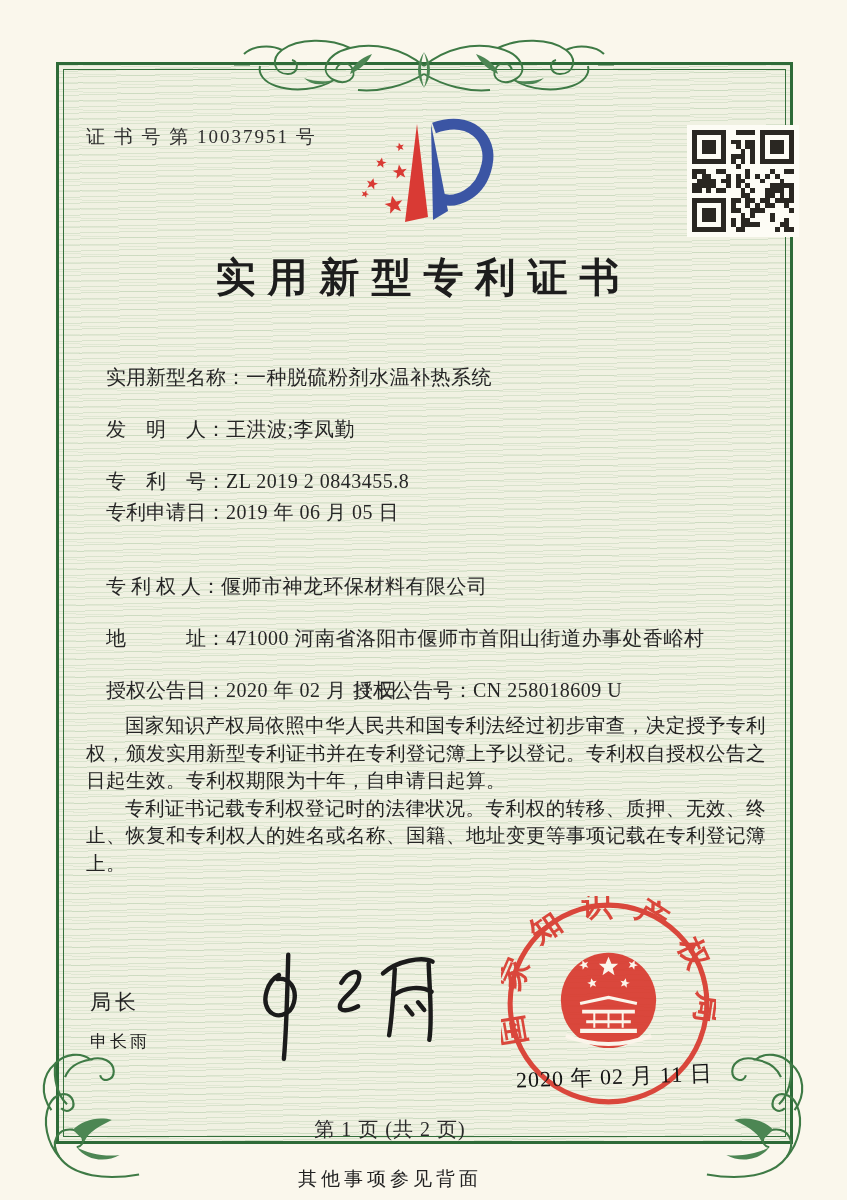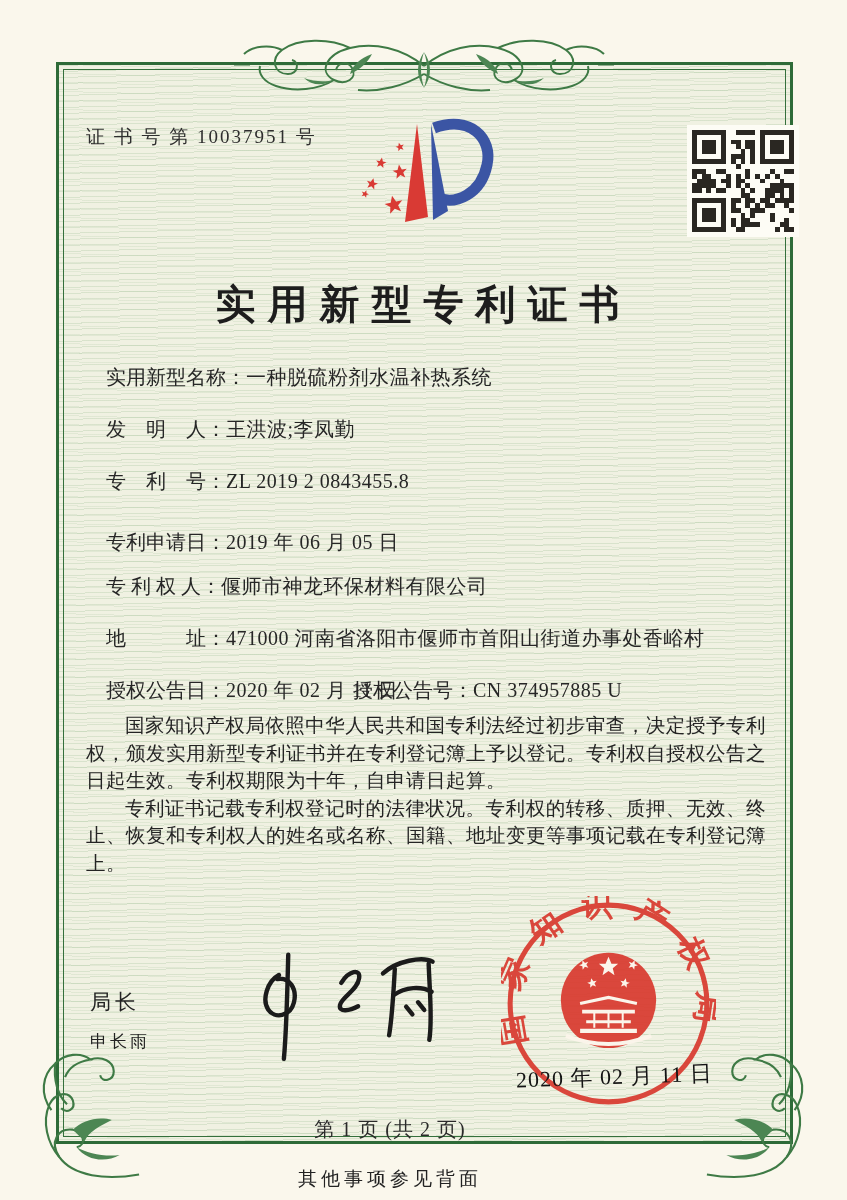--- a/index.html
+++ b/index.html
@@ -11,21 +11,21 @@
     border:3px solid #2e6b38;box-sizing:border-box;
     background-color:#f0f1e2;
     background-image:
       repeating-linear-gradient(178.5deg, rgba(132,175,125,0.22) 0px, rgba(132,175,125,0.22) 1px, rgba(0,0,0,0) 1px, rgba(0,0,0,0) 6px),
       repeating-linear-gradient(181.5deg, rgba(132,175,125,0.14) 0px, rgba(132,175,125,0.14) 1px, rgba(0,0,0,0) 1px, rgba(0,0,0,0) 9px);
   }
   .frame-inner{position:absolute;inset:4px;border:1px solid #35703c;}
   .abs{position:absolute;}
   .cert-no{left:86px;top:124px;font-size:19px;color:#2e2e2e;letter-spacing:2px;}
   .title{left:0;width:847px;top:250px;text-align:center;font-size:40px;font-weight:bold;
-         letter-spacing:12px;color:#1d1d1d;margin-top:27px;}
+         letter-spacing:12px;color:#1d1d1d;}
   .field-row{left:98px;width:680px;height:28px;font-size:20px;color:#262626;white-space:nowrap;}
   .flabel{color:#262626;margin-left:8px;}
   .fvalue{letter-spacing:0.5px;}
   .pair2{position:absolute;left:247px;top:0;}
   .paras{left:86px;top:712px;width:680px;font-size:19.5px;line-height:27.5px;color:#242424;
          text-align:justify;letter-spacing:0.5px;}
   .paras p{margin:0;text-indent:2em;}
   .officer-title{left:90px;top:988px;font-size:21px;color:#222;letter-spacing:4px;}
   .officer-name{left:90px;top:1030px;font-size:17px;color:#222;letter-spacing:3px;}
   .seal-date{left:516px;top:1062px;font-size:22px;color:#141414;letter-spacing:1px;transform:rotate(-2deg);}
@@ -111,33 +111,33 @@
 
   <div class="abs field-row" style="top:364px">
     <span class="flabel">实用新型名称：</span><span class="fvalue">一种脱硫粉剂水温补热系统</span>
   </div>
   <div class="abs field-row" style="top:416px">
     <span class="flabel">发　明　人：</span><span class="fvalue">王洪波;李凤勤</span>
   </div>
   <div class="abs field-row" style="top:468px">
     <span class="flabel">专　利　号：</span><span class="fvalue">ZL 2019 2 0843455.8</span>
   </div>
-  <div class="abs field-row" style="top:529px">
+  <div class="abs field-row" style="top:499px">
     <span class="flabel">专利申请日：</span><span class="fvalue">2019 年 06 月 05 日</span>
   </div>
   <div class="abs field-row" style="top:573px">
     <span class="flabel">专 利 权 人：</span><span class="fvalue">偃师市神龙环保材料有限公司</span>
   </div>
   <div class="abs field-row" style="top:625px">
     <span class="flabel">地　　　址：</span><span class="fvalue">471000 河南省洛阳市偃师市首阳山街道办事处香峪村</span>
   </div>
   <div class="abs field-row" style="top:677px;position:absolute">
     <span class="flabel">授权公告日：</span><span class="fvalue">2020 年 02 月 11 日</span>
     <span class="pair2">
-      <span class="flabel">授权公告号：</span><span class="fvalue">CN 374957885 U</span>
+      <span class="flabel">授权公告号：</span><span class="fvalue">CN 258018609 U</span>
     </span>
   </div>
 
   <div class="abs paras">
     <p>国家知识产权局依照中华人民共和国专利法经过初步审查，决定授予专利权，颁发实用新型专利证书并在专利登记簿上予以登记。专利权自授权公告之日起生效。专利权期限为十年，自申请日起算。</p>
     <p>专利证书记载专利权登记时的法律状况。专利权的转移、质押、无效、终止、恢复和专利权人的姓名或名称、国籍、地址变更等事项记载在专利登记簿上。</p>
   </div>
 
   <div class="abs officer-title">局长</div>
   <div class="abs officer-name">申长雨</div>

